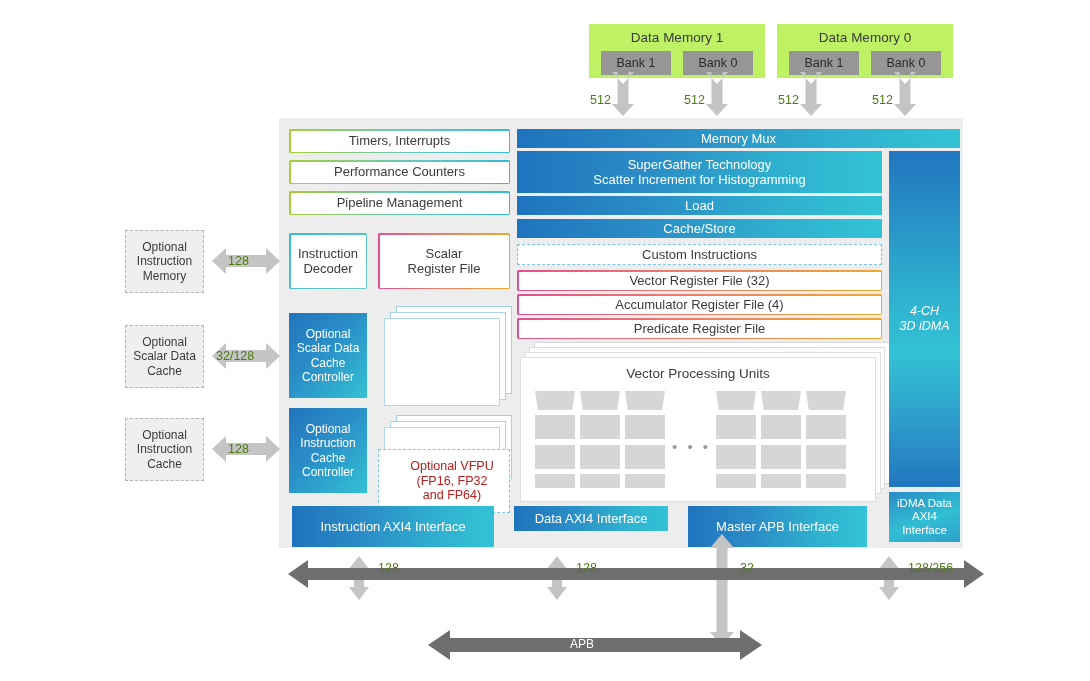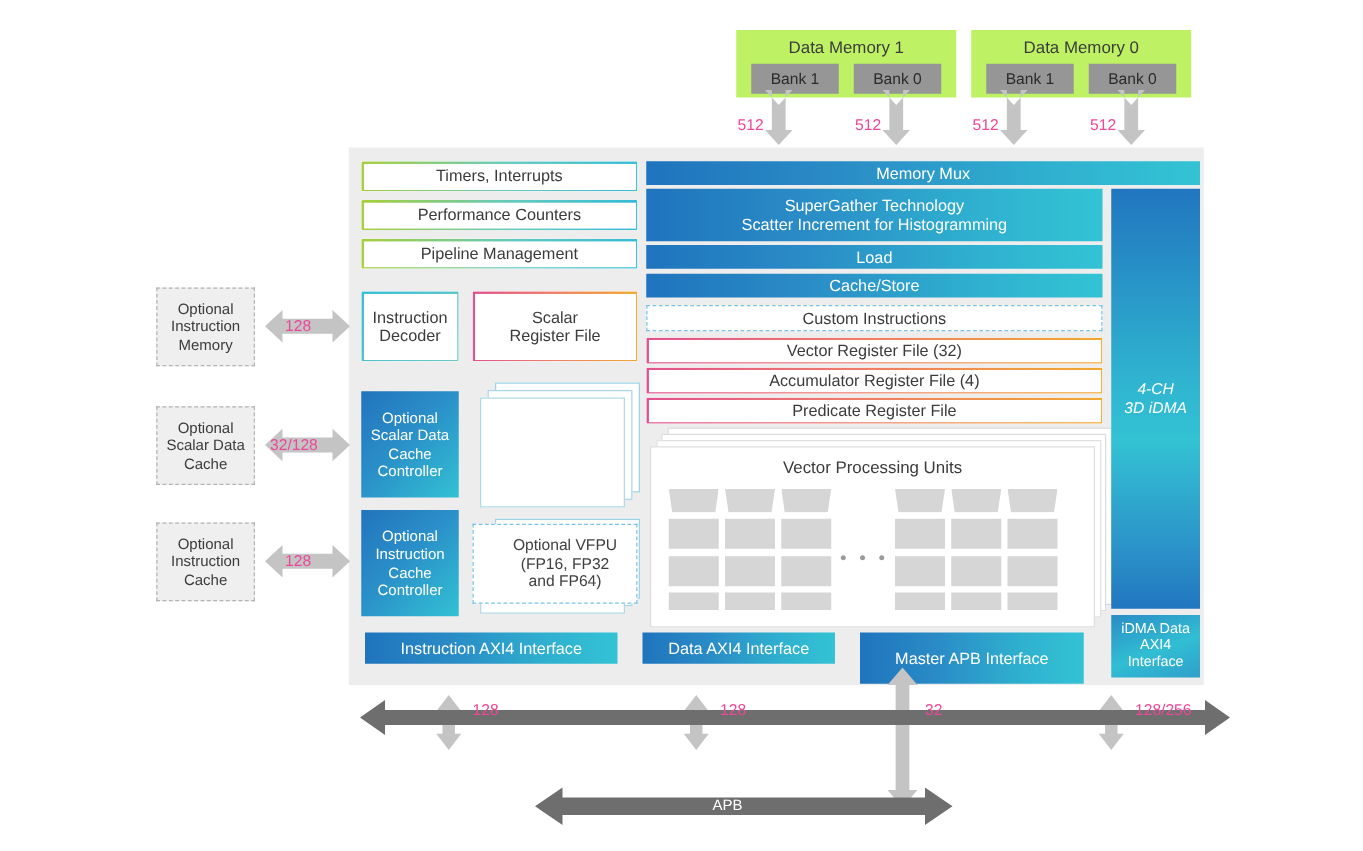--- a/index.html
+++ b/index.html
@@ -49,21 +49,21 @@
   .idma{background:linear-gradient(180deg,#2176bf 0%,#2fb3d0 45%,#33c2d4 60%,#2a8ec7 88%,#2176bf 100%);
         color:#ffffff;font-size:12.5px;font-style:italic;}
   .idmaif{background:linear-gradient(160deg,#2a8cc6 0%,#31bed3 55%,#2f9fcb 100%);
         color:#ffffff;font-size:11.5px;}
 
   
   .vpucell{position:absolute;background:#d6d6d6;}
   .vputrap{position:absolute;background:#d6d6d6;clip-path:polygon(0 0,100% 0,93% 100%,7% 100%);}
   .vputitle{position:absolute;font-size:13.5px;color:#3b3b3b;text-align:center;width:100%;}
   .vpudots{position:absolute;color:#9b9b9b;font-size:15px;letter-spacing:3px;}
-  .widthlabel{font-size:12.5px;color:#ec4899;position:absolute;}
+  .widthlabel{font-size:12.5px;color:#4d7c0f;position:absolute;}
   .apbtext{position:absolute;color:#ffffff;font-size:12px;width:100%;text-align:center;}
   svg{display:block;overflow:visible;}
 </style>
 </head>
 <body>
 
 <div id="stage">
 
   <div class="abs memgroup" style="left:589px;top:24px;width:176px;height:54px;">
     <div class="abs ctr memtitle" style="left:0;top:5px;width:176px;height:18px;">Data Memory 1</div>
@@ -146,21 +146,21 @@
   <div class="deck" style="left:378px;top:306px;width:132px;height:100px;">
     <div class="shadowcard" style="left:18px;top:0;width:114px;height:86px;border-color:#9fd3e3;"></div>
     <div class="shadowcard" style="left:12px;top:6px;width:114px;height:86px;border-color:#a9d6e5;"></div>
     <div class="shadowcard" style="left:6px;top:12px;width:114px;height:86px;border-color:#b2d9e7;"></div>
   </div>
 
   <div class="deck" style="left:378px;top:415px;width:132px;height:85px;">
     <div class="shadowcard" style="left:18px;top:0;width:114px;height:62px;border-color:#9fd3e3;"></div>
     <div class="shadowcard" style="left:12px;top:6px;width:114px;height:62px;border-color:#a9d6e5;"></div>
     <div class="shadowcard" style="left:6px;top:12px;width:114px;height:62px;border-color:#b2d9e7;"></div>
-    <div class="topcard borderdash ctr" style="left:0;top:4px;width:114px;height:62px;white-space:pre-line;font-size:12.5px;color:#404040;padding-left:16px;">
+    <div class="topcard borderdash ctr" style="left:0;top:34px;width:114px;height:62px;white-space:pre-line;font-size:12.5px;color:#b91c1c;padding-left:16px;">
       <span>Optional VFPU
 (FP16, FP32
 and FP64)</span>
     </div>
   </div>
 
   <div class="abs bluebar ctr" style="left:517px;top:129px;width:443px;height:19px;">
     <span>Memory Mux</span>
   </div>
   <div class="abs bluebar ctr" style="left:517px;top:151px;width:365px;height:42px;white-space:pre-line;">
@@ -228,21 +228,21 @@
       <div class="vpucell" style="left:285px;top:116px;width:40px;height:14px;"></div>
     </div>
   </div>
 
   <div class="abs idma ctr" style="left:889px;top:151px;width:71px;height:336px;white-space:pre-line;">4-CH
 3D iDMA</div>
   <div class="abs idmaif ctr" style="left:889px;top:492px;width:71px;height:50px;white-space:pre-line;">iDMA Data
 AXI4
 Interface</div>
 
-  <div class="abs bluebar ctr" style="left:292px;top:506px;width:202px;height:25px;">
+  <div class="abs bluebar ctr" style="left:292px;top:506px;width:202px;height:41px;">
     <span>Instruction AXI4 Interface</span>
   </div>
   <div class="abs bluebar ctr" style="left:514px;top:506px;width:154px;height:25px;">
     <span>Data AXI4 Interface</span>
   </div>
   <div class="abs bluebar ctr" style="left:688px;top:506px;width:179px;height:41px;">
     <span>Master APB Interface</span>
   </div>
 
   <svg class="abs" style="left:0;top:0;width:1090px;height:681px;pointer-events:none;">

